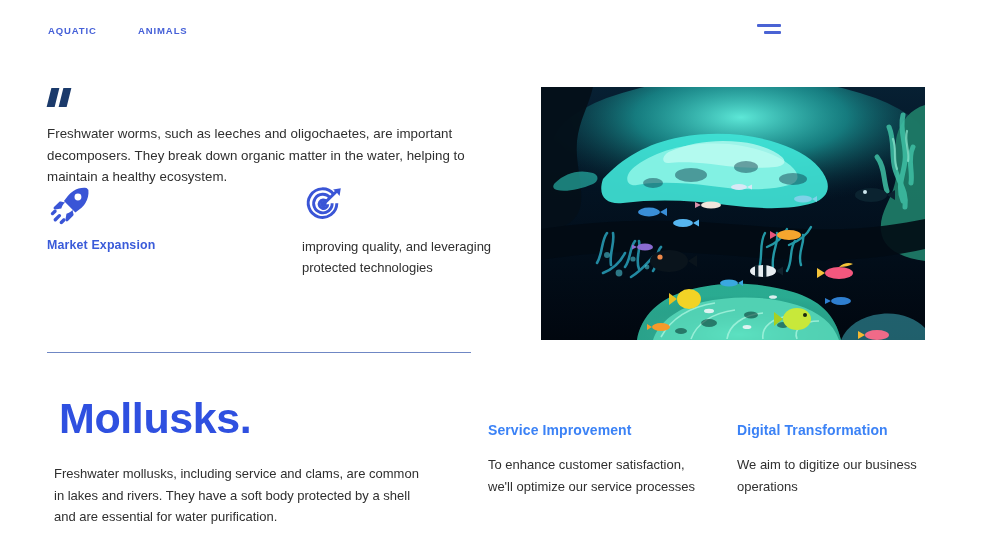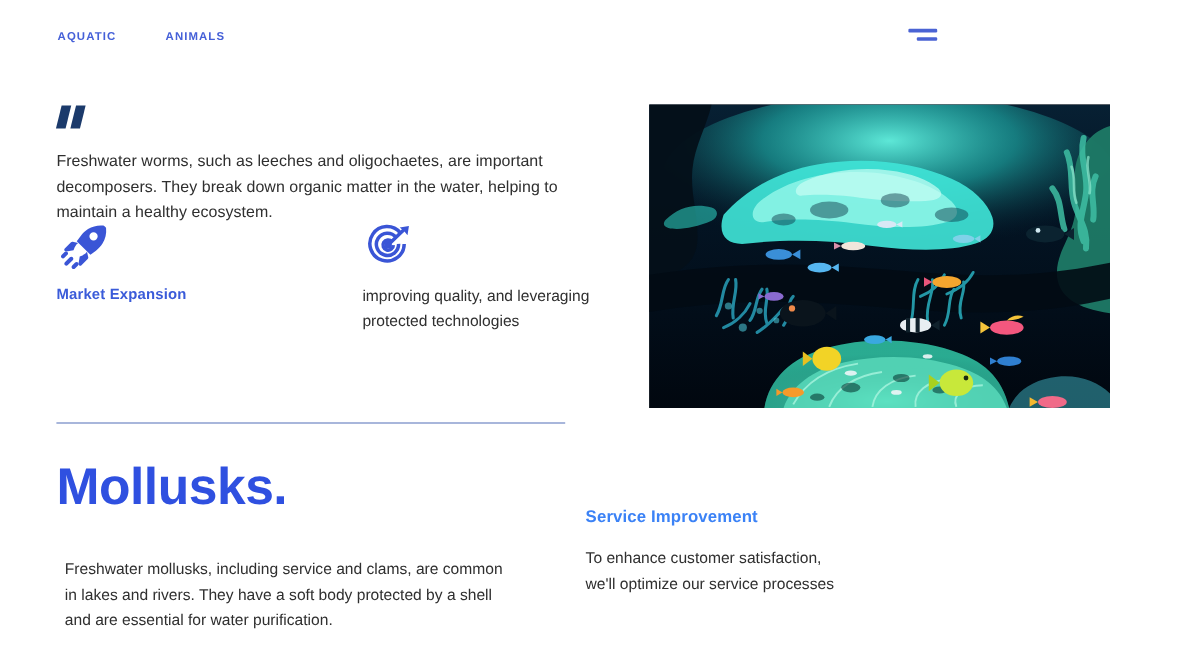--- a/index.html
+++ b/index.html
@@ -138,21 +138,21 @@
     width: 424px;
     height: 1px;
     background: #6f87c4;
   }
 
   
   .section-title {
     position: absolute;
     left: 47px;
     top: 381px;
-    margin: 0;
+    margin: 12px;
     font-size: 43px;
     line-height: 50px;
     font-weight: 700;
     color: #2f50e0;
     letter-spacing: -0.4px;
   }
   .section-body {
     position: absolute;
     left: 54px;
     top: 450px;
@@ -432,13 +432,15 @@
 
 <h1 class="section-title">Mollusks.</h1>
 <p class="section-body">Freshwater mollusks, including service and clams, are common in lakes and rivers. They have a soft body protected by a shell and are essential for water purification.</p>
 
 <div class="bottom-col col-service">
   <h3 class="bottom-title">Service Improvement</h3>
   <p class="bottom-body">To enhance customer satisfaction, we'll optimize our service processes</p>
 </div>
 
 <div class="bottom-col col-digital">
+  <h3 class="bottom-title">Digital Transformation</h3>
+  <p class="bottom-body">We aim to digitize our business operations</p>
 </div>
 
 </body></html>

